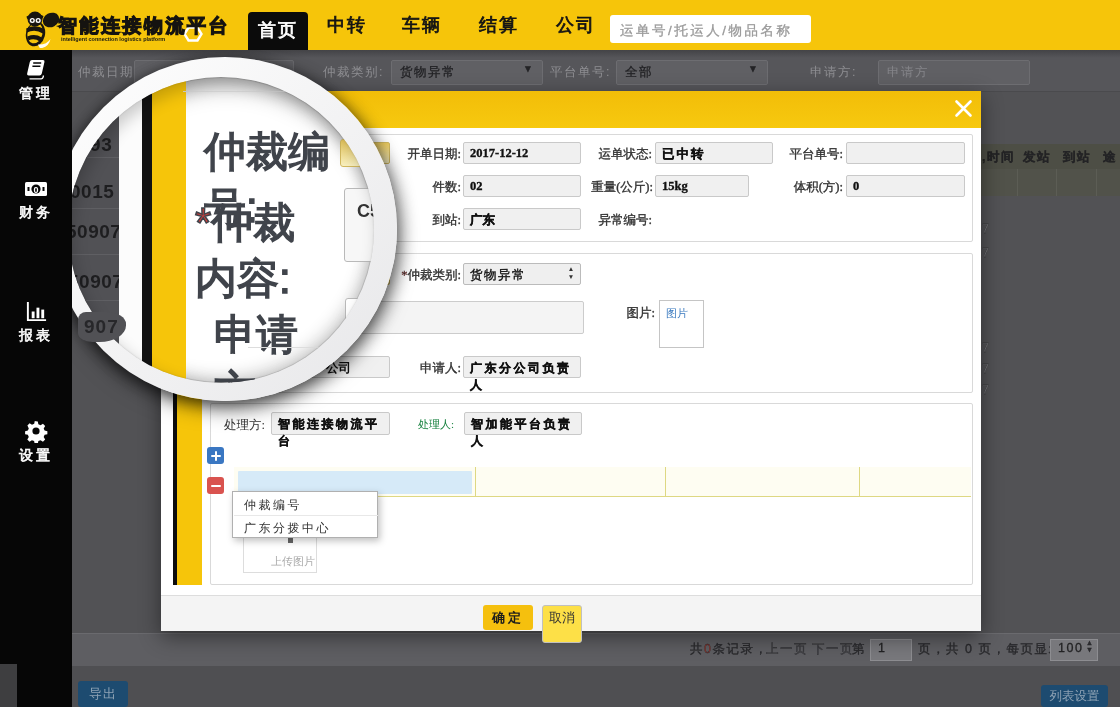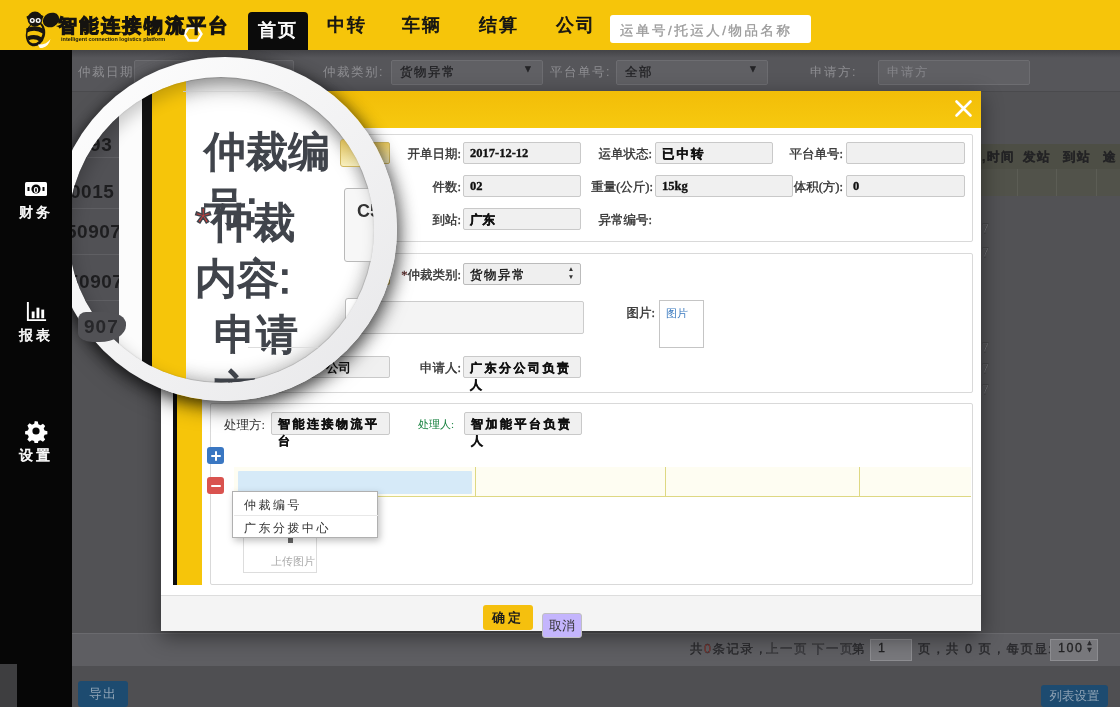--- a/index.html
+++ b/index.html
@@ -32,21 +32,21 @@
 
 #modal { position:absolute; left:161px; top:91px; width:820px; height:540px; background:#fff; z-index:10; box-shadow:0 6px 20px rgba(0,0,0,.45);font-family:Liberation Serif, serif; }
 #mhead { position:absolute; left:0; top:0; width:820px; height:37px; background:linear-gradient(#f2bd08,#f7c90f); }
 #mstripes { position:absolute; left:12px; top:37px; width:29px; height:457px; background:#f6c50a; border-left:4px solid #0d0d0d; }
 .fs { position:absolute; border:1px solid #d9d9d9; border-radius:2px; background:#fff; }
 .lb { position:absolute; font-size:12.5px; color:#333; text-align:right; width:80px; -webkit-text-stroke:0.35px #333; }
 .in { position:absolute; height:22px; background:#f0f0f0; border:1px solid #c9c9c9; border-radius:2px; font-size:12.5px; font-weight:bold; color:#111; padding:3px 0 0 6px; -webkit-text-stroke:0.35px #111; }
 .red { color:#d43f3a; }
 #mfoot { position:absolute; left:0; top:504px; width:820px; height:36px; background:#f4f4f4; border-top:1px solid #ddd; }
 #btnok { position:absolute; left:322px; top:9px; width:50px; height:25px; background:#f5c00e; border-radius:3px; font-size:13px; font-weight:bold; color:#1c1c1c; text-align:center; line-height:25px; letter-spacing:3px; }
-#btncancel { position:absolute; left:381px; top:9px; width:40px; height:25px; background:#c4b5fd; border:1px solid #c0c0c0; border-radius:3px; font-size:13px; color:#333; text-align:center; line-height:23px;margin-top:8px; }
+#btncancel { position:absolute; left:381px; top:9px; width:40px; height:38px; background:#fde047; border:1px solid #c0c0c0; border-radius:3px; font-size:13px; color:#333; text-align:center; line-height:23px; }
 
 
 #thead { position:absolute; left:73px; top:354px; width:737px; height:22px; background:#e9e9e9; border-top:1px solid #ccc; border-bottom:1px solid #ccc; }
 .th { position:absolute; top:3px; transform:translateX(-50%); font-size:13px; font-weight:bold; color:#222; letter-spacing:2px; -webkit-text-stroke:0.4px #222; }
 #trow { position:absolute; left:73px; top:376px; width:737px; height:30px; background:#fefdf2; border-bottom:1px solid #ded883; }
 .tcut { position:absolute; top:0; width:1px; height:30px; background:#ded883; }
 #binput { position:absolute; left:77px; top:380px; width:234px; height:23px; background:#d6eaf8; border-radius:1px; }
 .sq { position:absolute; left:46px; width:17px; height:17px; border-radius:3px; }
 #plus { top:356px; background:#3a77c2; }
 #minus { top:386px; background:#d9534f; }
@@ -135,21 +135,21 @@
   <div class="in" style="left:73px;top:51px;width:156px;background:linear-gradient(#eccb5e,#f8f0c0);border-color:#d2b960"></div>
   <div class="lb" style="left:220px;top:55px">开单日期:</div>
   <div class="in" style="left:302px;top:51px;width:118px">2017-12-12</div>
   <div class="lb" style="left:411px;top:55px">运单状态:</div>
   <div class="in" style="left:494px;top:51px;width:118px;letter-spacing:2px">已中转</div>
   <div class="lb" style="left:602px;top:55px">平台单号:</div>
   <div class="in" style="left:685px;top:51px;width:119px"></div>
   <div class="lb" style="left:220px;top:88px">件数:</div>
   <div class="in" style="left:302px;top:84px;width:118px">02</div>
   <div class="lb" style="left:404px;top:88px;width:88px">重量(公斤):</div>
-  <div class="in" style="left:494px;top:84px;width:138px">15kg</div>
+  <div class="in" style="left:494px;top:84px;width:94px">15kg</div>
   <div class="lb" style="left:602px;top:88px">体积(方):</div>
   <div class="in" style="left:685px;top:84px;width:119px">0</div>
   <div class="lb" style="left:220px;top:121px">到站:</div>
   <div class="in" style="left:302px;top:117px;width:118px">广东</div>
   <div class="lb" style="left:411px;top:121px">异常编号:</div>
 
   <div class="fs" style="left:49px;top:162px;width:763px;height:140px"></div>
   <div class="in" style="left:73px;top:172px;width:156px;background:linear-gradient(#eccb5e,#f8f0c0);border-color:#d2b960"></div>
   <div class="lb" style="left:220px;top:176px"><span class="red">*</span>仲裁类别:</div>
   <div class="in" style="left:302px;top:172px;width:118px;background:#efefef;border-color:#bbb;font-weight:normal;letter-spacing:1.5px">货物异常</div>
@@ -261,20 +261,28 @@
   <div class="navtxt" style="left:309px">中转</div>
   <div class="navtxt" style="left:384px">车辆</div>
   <div class="navtxt" style="left:461px">结算</div>
   <div class="navtxt" style="left:538px">公司</div>
   <div id="search">
       <span>运单号/托运人/物品名称</span>
     </div>
 </div>
 
 <div id="sidebar">
+  <div class="sbitem" style="top:8px">
+    <svg width="24" height="23" viewBox="0 0 24 23">
+        <path d="M8 2 h11 q1.9 0 1.45 1.9 L17.8 15.5 q-.45 1.9 -2.35 1.9 H4.6 q-1.9 0 -1.45 -1.9 L5.8 3.9 Q6.2 2 8 2 z" fill="#fff"></path>
+        <path d="M9.2 5 h8 M8.4 8.2 h8" stroke="#060606" stroke-width="1.5"></path>
+        <path d="M19.5 17.5 l-.5 2 q-.3 1.3 -1.8 1.3 H5.5" fill="none" stroke="#fff" stroke-width="1.3"></path>
+      </svg>
+    <span class="t">管理</span>
+  </div>
   <div class="sbitem" style="top:128px">
     <svg width="24" height="22" viewBox="0 0 24 22">
         <rect x="1" y="4" width="22" height="14" rx="1.5" fill="#fff"></rect>
         <circle cx="12" cy="11" r="4.6" fill="#060606"></circle>
         <text x="12" y="14.5" font-size="9" fill="#fff" text-anchor="middle" font-weight="bold" font-family="Liberation Sans">0</text>
         <rect x="3.5" y="9" width="2" height="4" fill="#060606"></rect>
         <rect x="18.5" y="9" width="2" height="4" fill="#060606"></rect>
       </svg>
     <span class="t">财务</span>
   </div>

